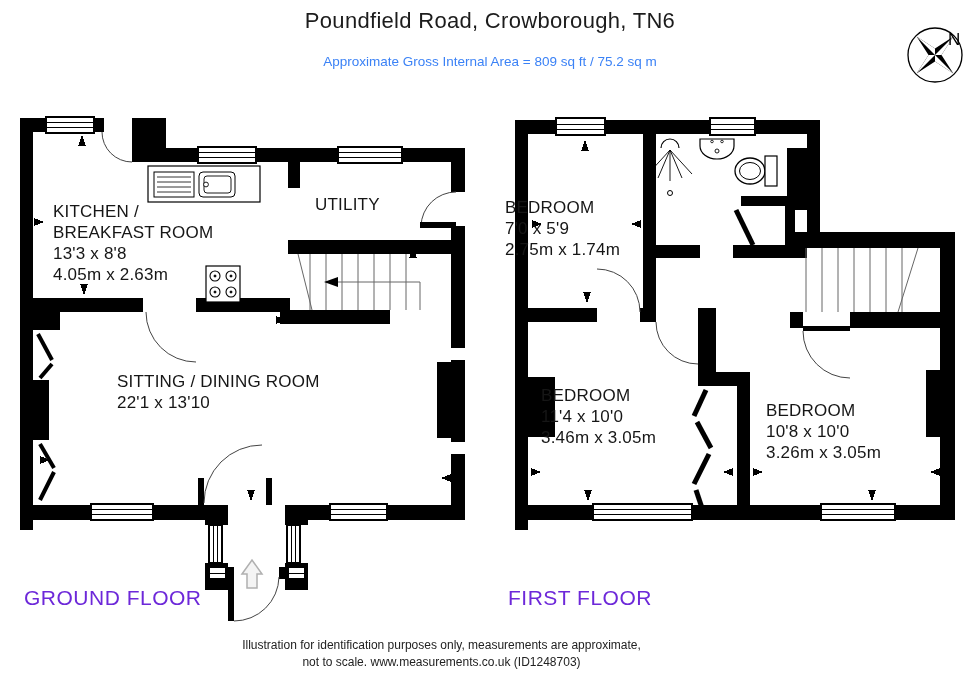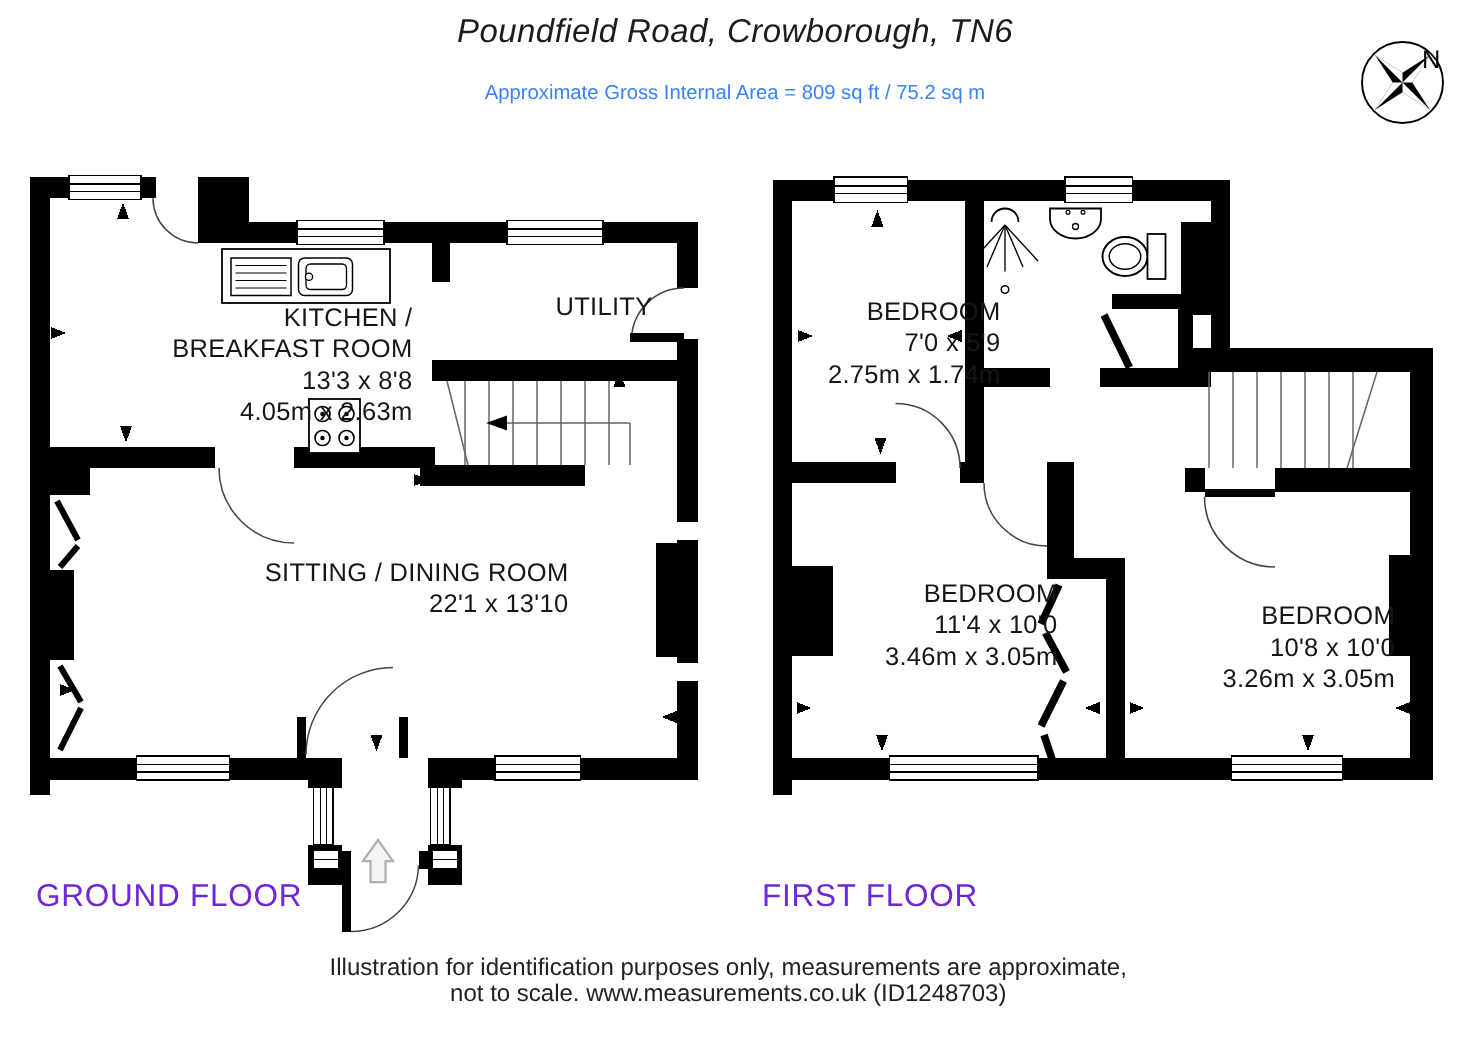--- a/index.html
+++ b/index.html
@@ -1,27 +1,27 @@
 <!DOCTYPE html>
 <html><head>
 <meta charset="utf-8">
 <style>
   html,body{margin:0;padding:0;background:#fff;}
   .page{position:relative;width:980px;height:691px;background:#ffffff;overflow:hidden;
         font-family:"Liberation Sans",sans-serif;color:#1a1a1a;}
   .title{position:absolute;top:8px;left:0;width:980px;text-align:center;
-         font-size:22px;letter-spacing:.3px;color:#1c1c1c;font-style:italic;}
+         font-size:22px;letter-spacing:.3px;color:#1c1c1c;}
   .subtitle{position:absolute;top:54px;left:0;width:980px;text-align:center;
             font-size:13.5px;color:#3b82f6;}
-  .room-label{position:absolute;text-align:right;font-size:17px;line-height:21px;
+  .room-label{position:absolute;text-align:left;font-size:17px;line-height:21px;
               letter-spacing:.2px;color:#161616;}
   .room-name{white-space:pre-line;}
   .floor-label{position:absolute;font-size:21px;letter-spacing:.5px;color:#6d28d9;}
   .footer{position:absolute;top:637px;left:0;width:883px;text-align:center;
-          font-size:16px;line-height:17px;color:#222;padding-left:44px;}
+          font-size:12px;line-height:17px;color:#222;}
   svg{position:absolute;}
   .plan{shape-rendering:crispEdges;}
   .plan .fine{shape-rendering:auto;}
 </style>
 </head>
 <body>
 <div class="page">
 
 <div class="title">Poundfield Road, Crowborough, TN6</div>
 <div class="subtitle">Approximate Gross Internal Area = 809 sq ft / 75.2 sq m</div>

